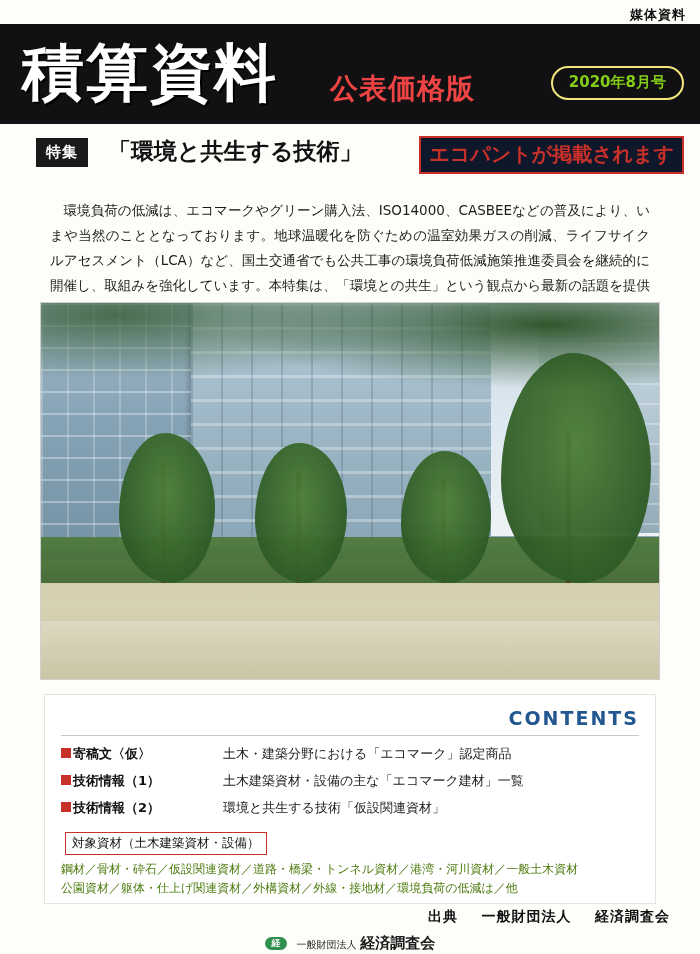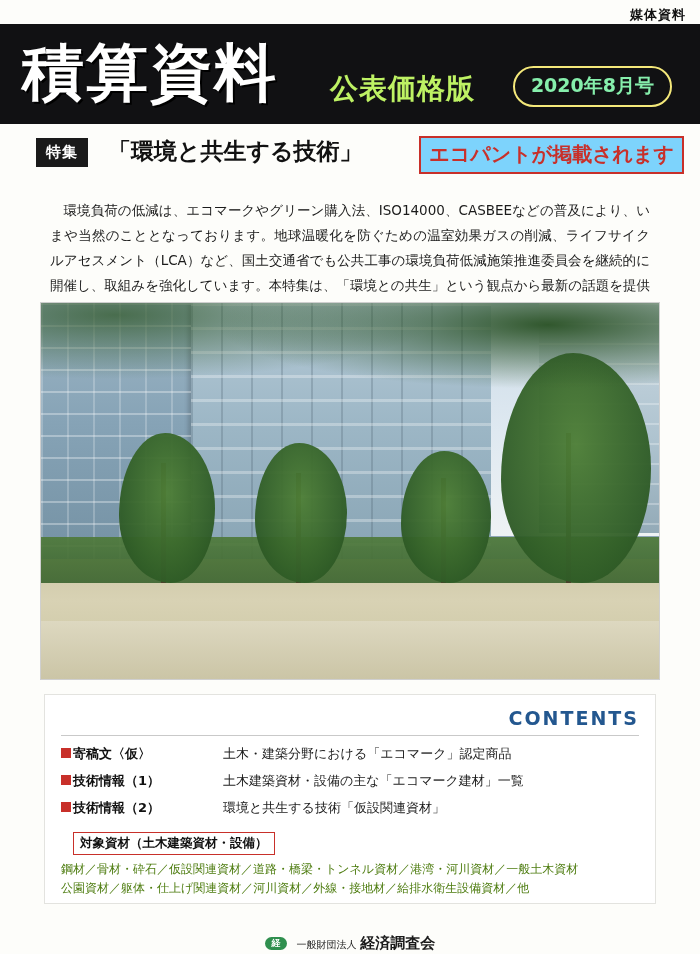--- a/index.html
+++ b/index.html
@@ -52,34 +52,34 @@
     line-height: 70px;
     font-weight: bold;
     letter-spacing: 2px;
     font-family: "DejaVu Sans", sans-serif;
     text-shadow: 2px 2px 0 #000;
   }
   .masthead-sub {
     position: absolute;
     left: 330px;
     top: 46px;
-    color: #bef264;
+    color: #ef4444;
     font-size: 28px;
     font-weight: bold;
     letter-spacing: 1px;
     font-family: "DejaVu Sans", sans-serif;
   }
   .issue-badge {
     position: absolute;
-    right: 28px;
+    right: 16px;
     top: 42px;
     border: 2px solid #f4e87a;
     border-radius: 22px;
-    color: #86efac;
-    font-size: 19px;
+    color: #84cc16;
+    font-size: 15px;
     font-weight: bold;
     padding: 5px 16px 6px 16px;
     font-family: "DejaVu Sans", sans-serif;
   }
 
   
   .feature-row {
     position: absolute;
     top: 136px;
     left: 0;
@@ -110,21 +110,21 @@
   }
   .ecopant {
     position: absolute;
     right: 16px;
     top: 0px;
     border: 2px solid #c8302a;
     color: #c8302a;
     font-size: 20px;
     font-weight: bold;
     padding: 3px 8px 4px 8px;
-    background: #7dd3fc;
+    background: #0f172a;
     font-family: "DejaVu Sans", sans-serif;
   }
 
   
   .lead {
     position: absolute;
     top: 186px;
     left: 38px;
     width: 624px;
     font-size: 13.5px;
@@ -257,24 +257,24 @@
     display: inline-block;
   }
   .toc-val {
     color: #1b1b1b;
     font-size: 13px;
   }
   .target-header {
     display: inline-block;
     border: 1px solid #c8302a;
     color: #111;
-    font-weight: bold;
+    font-weight: normal;
     font-size: 12.5px;
     padding: 2px 6px;
-    margin: 6px 0 5px 12px;
+    margin: 6px 0 5px 4px;
     font-family: "DejaVu Sans", sans-serif;
   }
   .target-list {
     font-size: 12px;
     line-height: 19px;
     color: #4d7c0f;
     font-family: "DejaVu Sans", sans-serif;
   }
 
   
@@ -392,23 +392,30 @@
       <div class="toc-key">
         <span class="toc-bullet"></span>
         <span>技術情報（2）</span>
       </div>
       <div class="toc-val">環境と共生する技術「仮設関連資材」</div>
     </div>
 
     <div class="target-header">対象資材（土木建築資材・設備）</div>
     <div class="target-list">
       <div>鋼材／骨材・砕石／仮設関連資材／道路・橋梁・トンネル資材／港湾・河川資材／一般土木資材</div>
-      <div>公園資材／躯体・仕上げ関連資材／河川資材／外線・接地材／給排水衛生設備資材／他</div>
+      <div>公園資材／躯体・仕上げ関連資材／外構資材／外線・接地材／環境負荷の低減は／他</div>
     </div>
   </div>
 
+  <div class="source">
+    <span>出典</span>
+    &nbsp;&nbsp;
+    <span>一般財団法人</span>
+    &nbsp;&nbsp;
+    <span>経済調査会</span>
+  </div>
 
   <div class="publisher">
     <span class="pub-mark">経</span>
     <span class="pub-small">一般財団法人</span>
     <span class="pub-big">経済調査会</span>
   </div>
 </div>
 
 </body></html>

